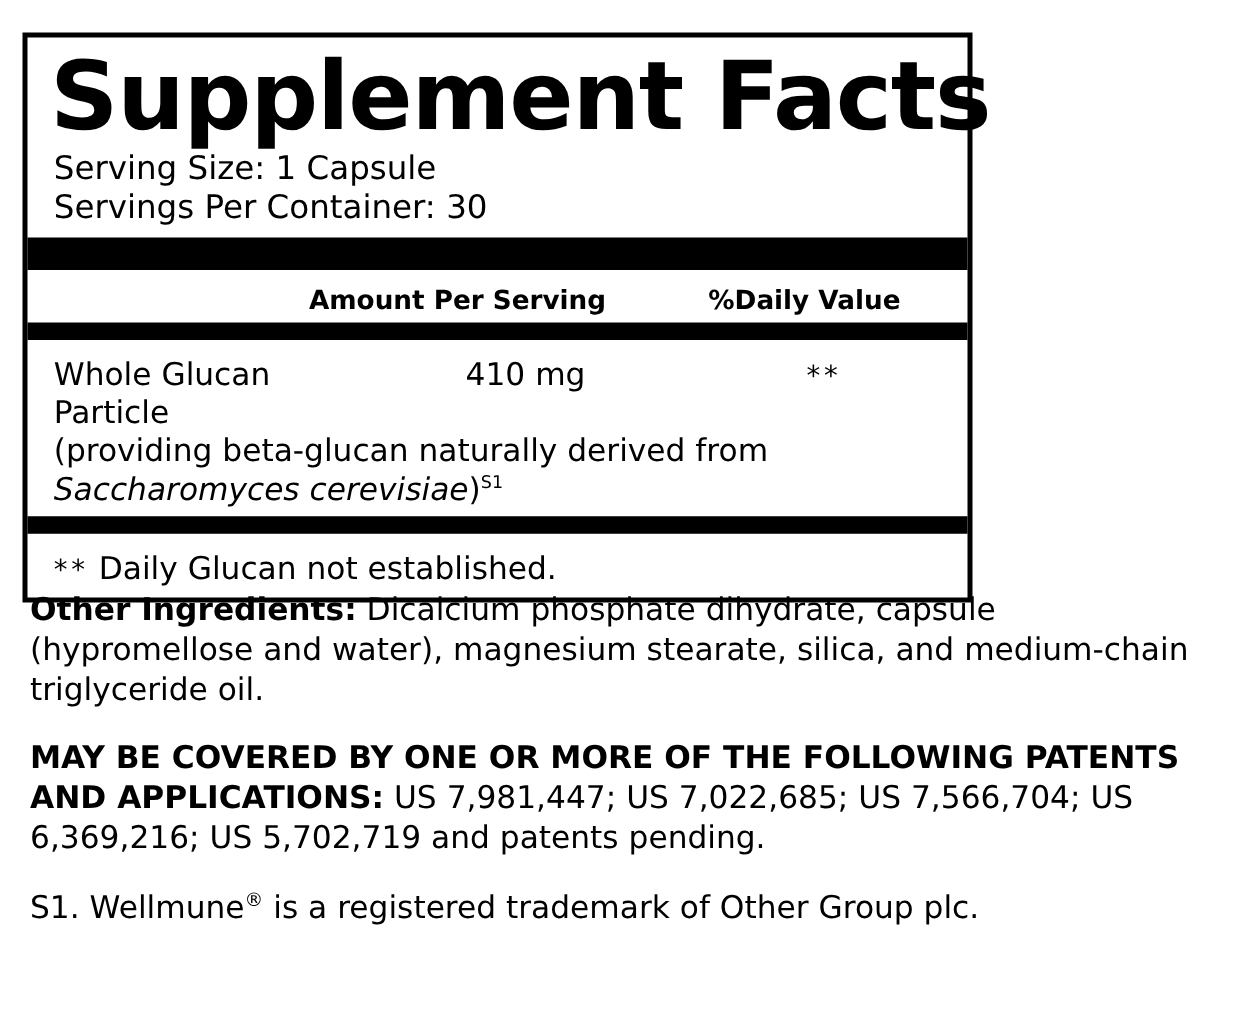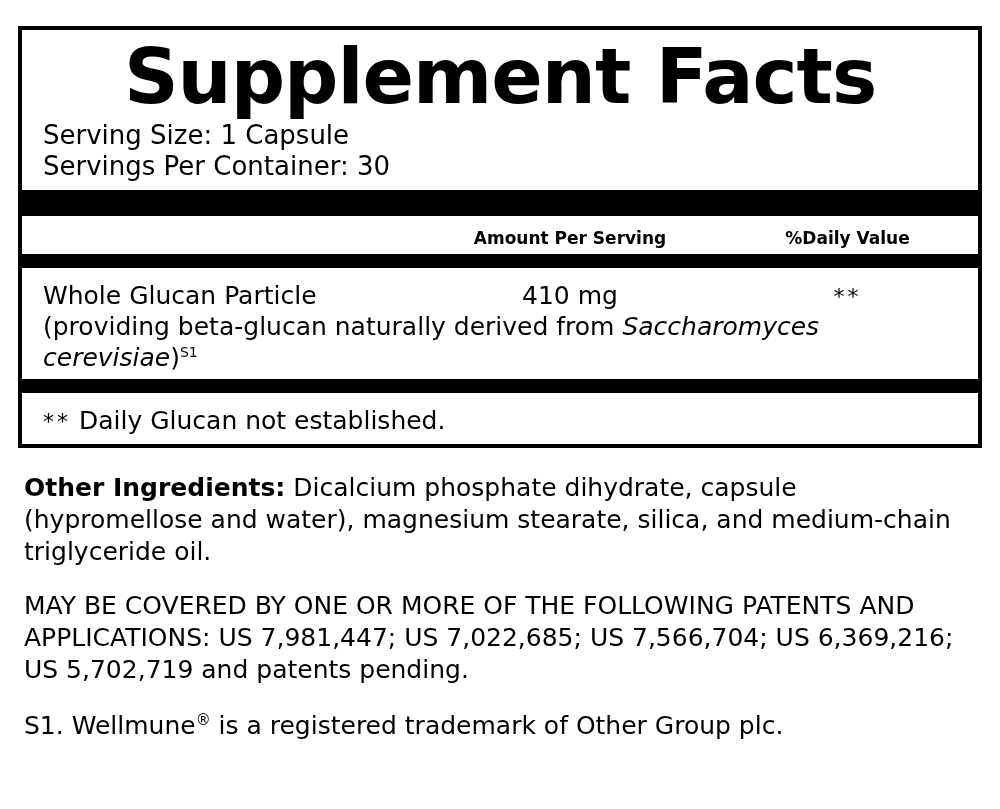--- a/index.html
+++ b/index.html
@@ -19,21 +19,21 @@
     width: 1000px;
     height: 809px;
     box-sizing: border-box;
   }
 
   
   .panel {
     position: absolute;
     left: 18px;
     top: 26px;
-    width: 964px;
+    width: 760px;
     box-sizing: border-box;
     border: 4px solid #000;
     background: #fff;
     padding: 0;
   }
   .panel-inner {
     padding: 6px 18px 0 18px;
   }
   .title {
     font-family: "DejaVu Sans", "Liberation Sans", sans-serif;
@@ -59,21 +59,21 @@
   .rule-mid {
     height: 14px;
     background: #000;
     margin: 0;
   }
   .col-head {
     display: flex;
     justify-content: flex-end;
     align-items: baseline;
     font-weight: bold;
-    font-size: 17px;
+    font-size: 21px;
     padding: 6px 0 6px 0;
   }
   .col-head .amt {
     width: 330px;
     text-align: center;
   }
   .col-head .dv {
     width: 225px;
     text-align: center;
   }
@@ -132,21 +132,21 @@
   .para {
     font-size: 25px;
     line-height: 1.28;
     margin: 0 0 22px 0;
   }
   .para b { font-weight: bold; }
   .para.caps {
     margin-bottom: 24px;
   }
   .capshead {
-    font-weight: normal;
+    font-weight: bold;
   }
   .trademark {
     font-size: 25px;
     line-height: 1.28;
     margin: 0;
   }
   .reg {
     font-size: 15px;
     vertical-align: super;
   }

